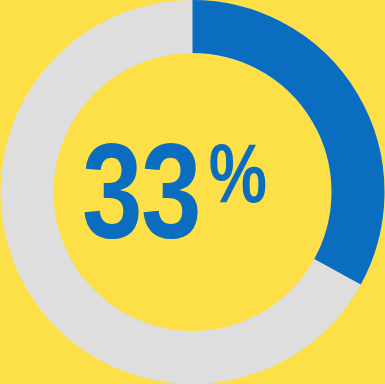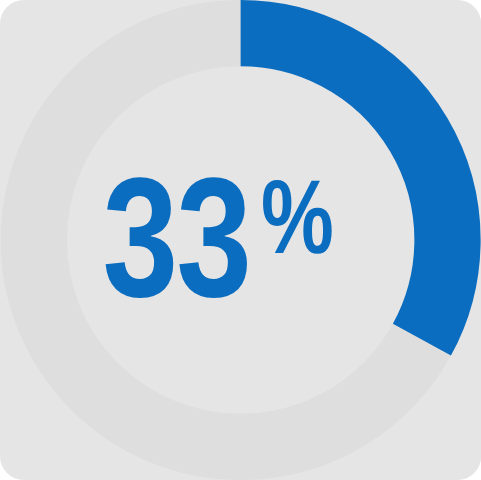--- a/index.html
+++ b/index.html
@@ -59,21 +59,21 @@
     line-height: 0.72;
     transform: scaleX(0.78) translateX(-26px);
     transform-origin: left top;
     display: block;
     margin-top: 1px;
   }
 </style>
 </head>
 <body style="background: rgb(255, 255, 255);">
 
-<div id="donut-widget" style="background: #e5e5e5; border-radius: 19px;">
+<div id="donut-widget" style="background: #fde047;">
 
   <svg id="donut-svg" width="385" height="384" viewBox="0 0 385 384" aria-hidden="true">
     <circle id="track-circle" cx="192.5" cy="192" r="165.5" fill="none" stroke="#DEDEDE" stroke-width="53"></circle>
     <path id="progress-arc" fill="none" stroke="#0B6DBF" stroke-width="53" d="M 192.500 26.500 A 165.5 165.5 0 0 1 337.529 271.730"></path>
   </svg>
 
   <div id="center-label">
     <div class="label-inner">
       <span class="value-digits" style="color: rgb(11, 109, 191);">33</span>
       <span class="value-suffix" style="color: rgb(11, 109, 191);">%</span>

